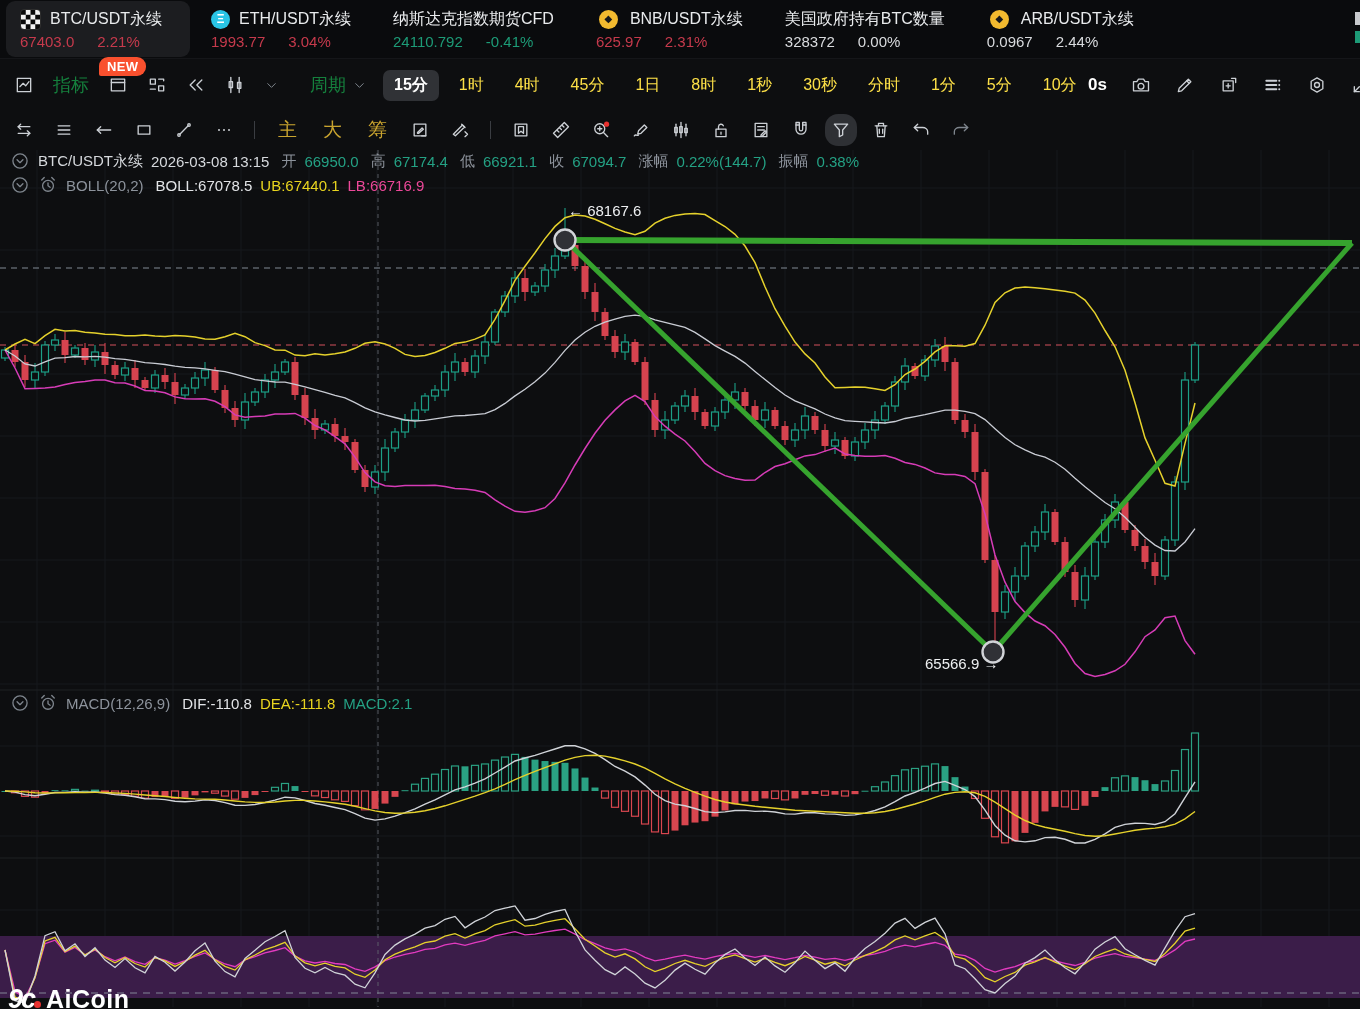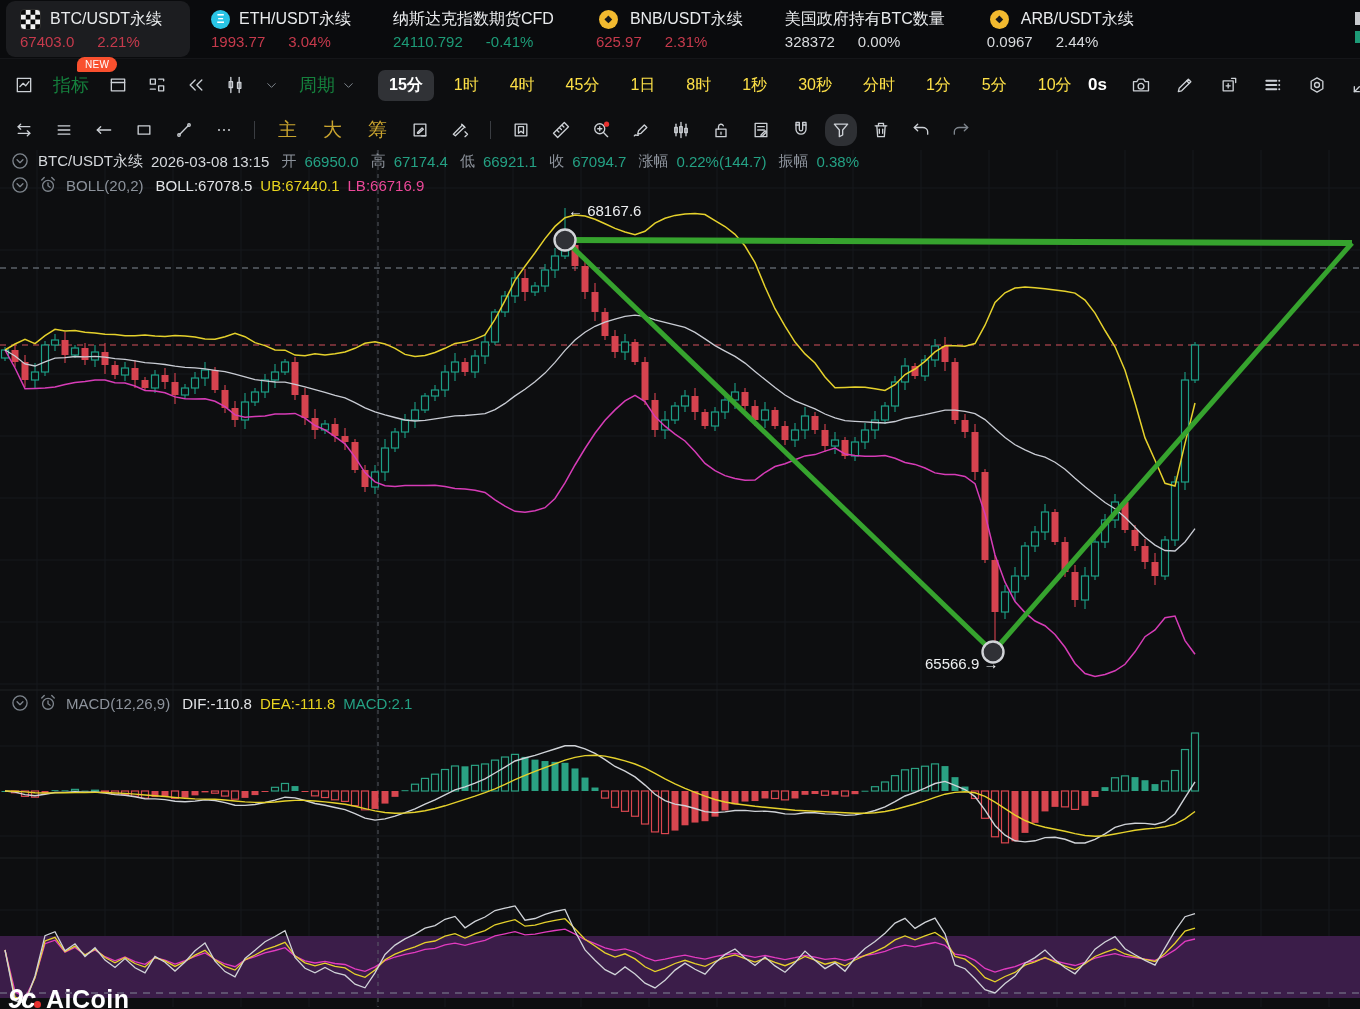--- a/index.html
+++ b/index.html
@@ -23,25 +23,25 @@
   .coin.gold{background:#f3ba2f;color:#17181b;font-size:10px}
   .sliver{position:absolute;right:-3px;top:12px;width:8px;height:34px;z-index:5}
   .sliver .a{width:8px;height:13px;background:#c8cacd;margin-bottom:6px}
   .sliver .b{width:8px;height:12px;background:#1d9b77}
 
   
   .row2{position:absolute;top:58px;left:0;right:0;height:52px;display:flex;align-items:center;
         border-top:1px solid #151619;border-bottom:1px solid #1a1b1e;padding:0 0 0 14px;z-index:4;background:#0d0e10}
   .r2-left{display:flex;align-items:center;gap:19px}
   .ind-wrap{position:relative;display:flex;align-items:center;gap:8px}
-  .badge{position:absolute;top:-16px;left:24px;background:#f9502e;color:#fff;font-size:10px;font-weight:400;
+  .badge{position:absolute;top:-16px;left:46px;background:#f9502e;color:#fff;font-size:13px;font-weight:700;
          padding:2px 8px;border-radius:9px 9px 9px 2px;letter-spacing:.3px}
   .lbl{font-size:18px;color:#15803d;white-space:nowrap}
-  .period{display:flex;gap:6px;margin-left:20px;align-items:center;cursor:pointer}
-  .tf-list{display:flex;margin-left:22px;gap:9px;align-items:flex-start}
+  .period{display:flex;gap:6px;margin-left:31px;align-items:center;cursor:pointer}
+  .tf-list{display:flex;margin-left:16px;gap:9px;align-items:flex-start}
   .tf{font-size:16px;color:#fde047;padding:5px 11px;border-radius:7px;cursor:pointer;white-space:nowrap}
   .tf.sel{background:#303236;color:#fff;font-weight:700}
   .r2-right{margin-left:auto;display:flex;align-items:center;gap:24px}
   .r2-right .ic:last-child{margin-right:-11px}
   .replay{font-size:17px;font-weight:700;color:#fff}
 
   
   .row3{position:absolute;top:111px;left:0;right:0;height:37px;display:flex;align-items:center;
         gap:20px;padding:0 14px;z-index:4;background:#0d0e10}
   .vdiv{width:1px;height:18px;background:#3a3d42;flex:0 0 auto}

